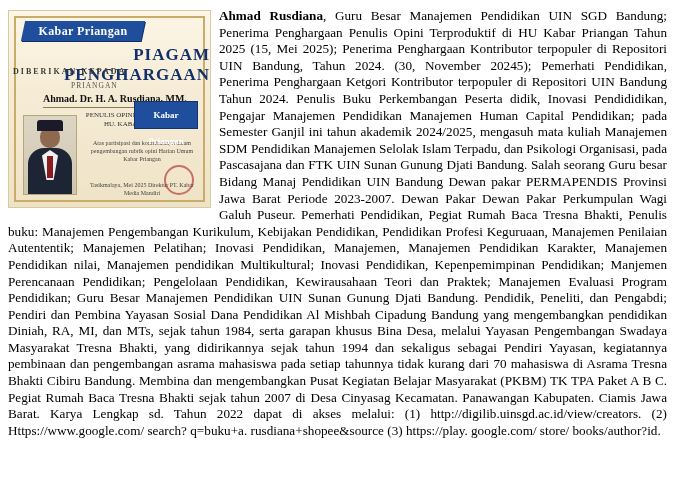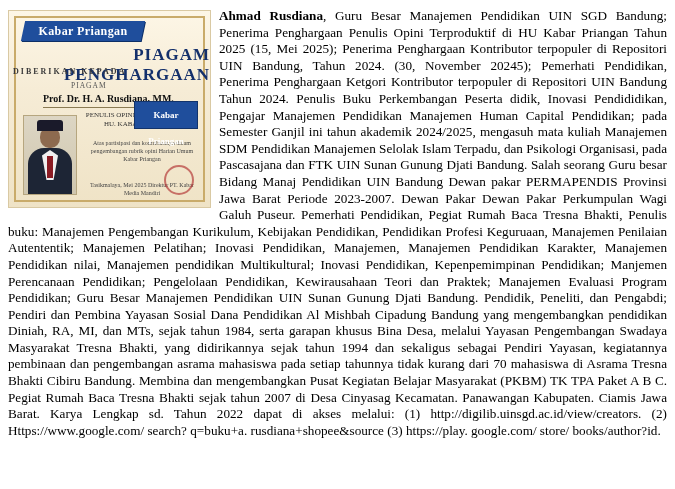--- a/index.html
+++ b/index.html
@@ -243,22 +243,22 @@
   <div class="figure">
     <div class="cert">
       <div class="cert-border"></div>
 
       <div class="cert-banner">
         <span>Kabar Priangan</span>
       </div>
 
       <div class="cert-title">PIAGAM PENGHARGAAN</div>
       <div class="cert-sub">DIBERIKAN KEPADA</div>
-      <div class="cert-sub2">PIAGAM</div>
-      <div class="cert-name">Prof. Dr. H. A. Rusdiana, MM.</div>
+      <div class="cert-sub2">PRIANGAN</div>
+      <div class="cert-name">Ahmad. Dr. H. A. Rusdiana, MM.</div>
       <div class="cert-line"></div>
       <div class="cert-desc">PENULIS OPINI TERPRODUKTIF DI HU. KABAR PRIANGAN</div>
       <div class="cert-desc2">Atas partisipasi dan kontribusinya dalam pengembangan rubrik opini Harian Umum Kabar Priangan</div>
 
       <div class="cert-photo">
         <div class="ph-body"></div>
         <div class="ph-head"></div>
         <div class="ph-cap"></div>
         <div class="ph-shirt"></div>
         <div class="ph-tie"></div>

